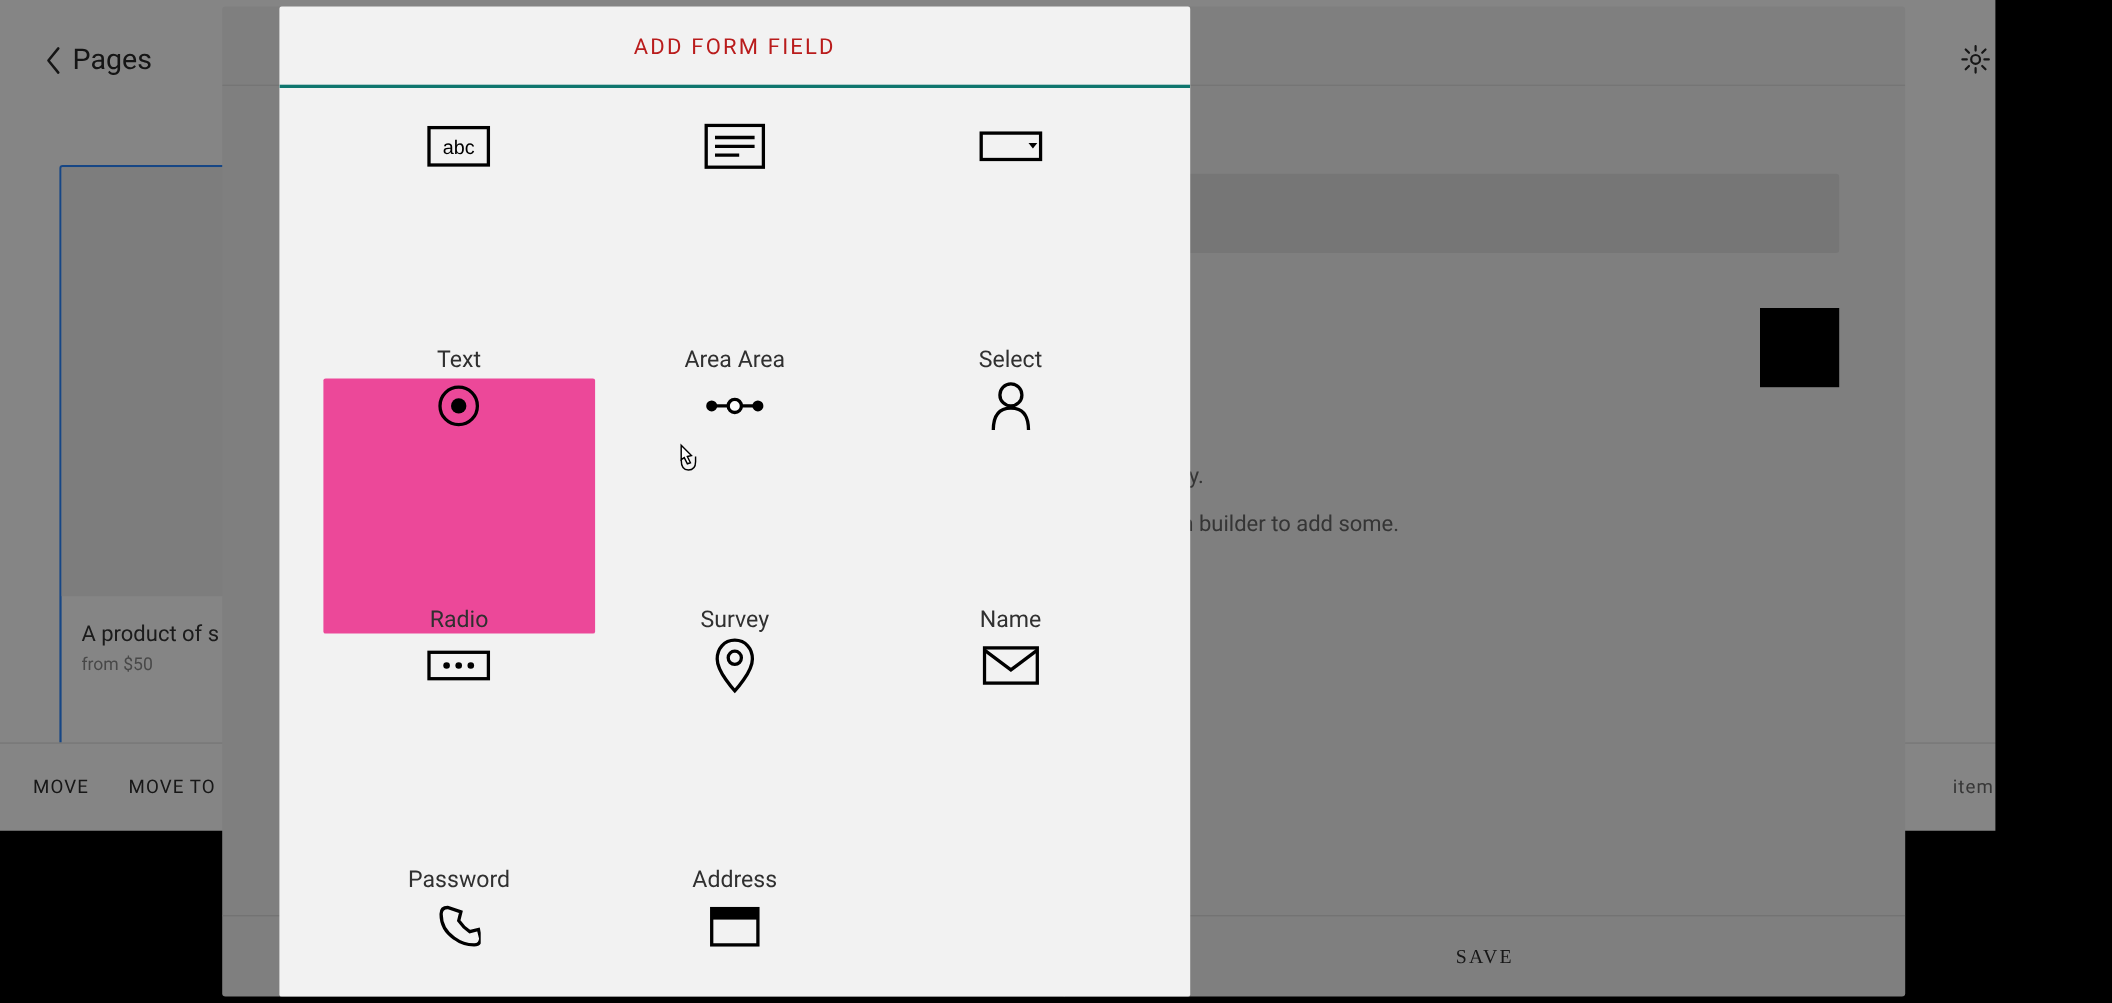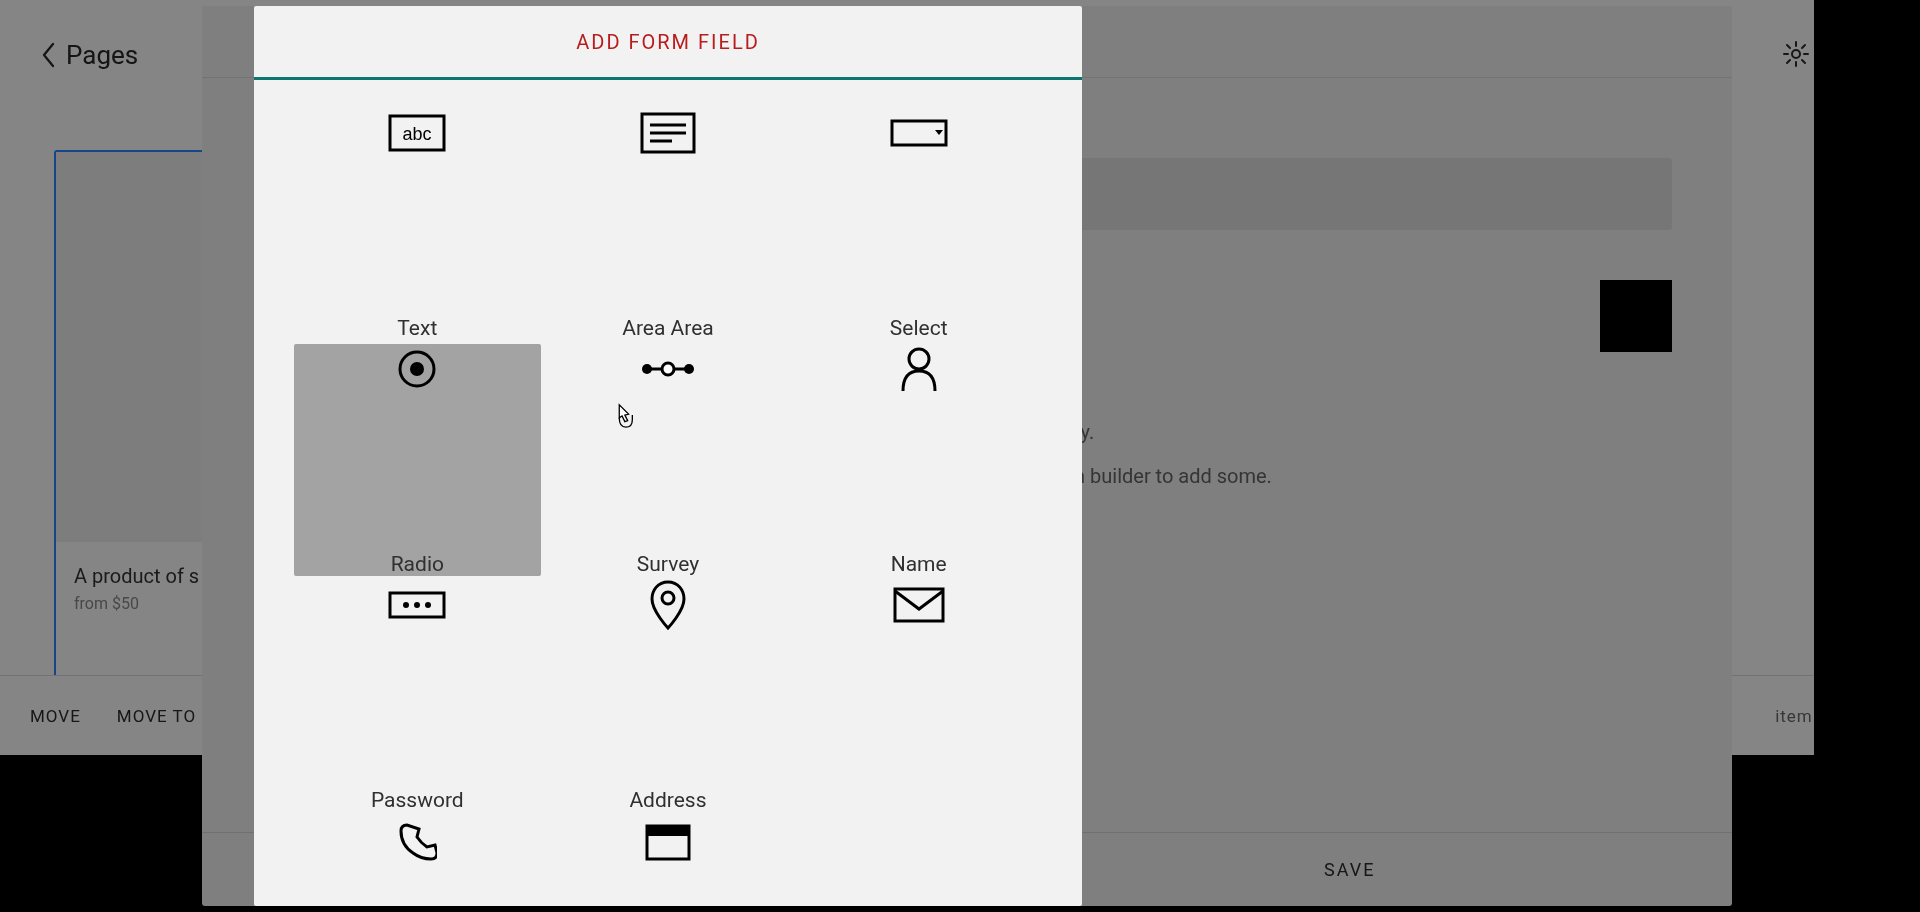--- a/index.html
+++ b/index.html
@@ -141,21 +141,21 @@
     border-top: 1px solid #d7d7d7;
     display:flex;
   }
   .form-modal-footer .half {
     flex:1;
     display:flex; align-items:center; justify-content:center;
     font-size:18px; letter-spacing:2px;
     color:#2d2d2d;
     border-right:1px solid #d7d7d7;
   }
-  .form-modal-footer .half:last-child { border-right:none; }
+  .form-modal-footer .half:last-child { border-right:none;font-family:Liberation Serif, serif; }
 
   
   .dim {
     position: absolute;
     left:0; top:0; width:1920px; height:912px;
     background: rgba(0,0,0,0.48);
   }
 
   
   .picker {
@@ -191,21 +191,21 @@
     flex-direction:column;
     align-items:center;
     justify-content:space-between;
     gap: 46px;
     cursor:pointer;
     border-radius: 2px;
     color:#303030;
     font-size: 21px;
   }
   .fieldtype.hover {
-    background: #a3a3a3;
+    background: #ec4899;
   }
   .fieldtype .icon-box {
     height: 50px;
     display:flex; align-items:center; justify-content:center;
   }
   .fieldtype svg { display:block; }
 
   
   .cursor {
     position: absolute;

